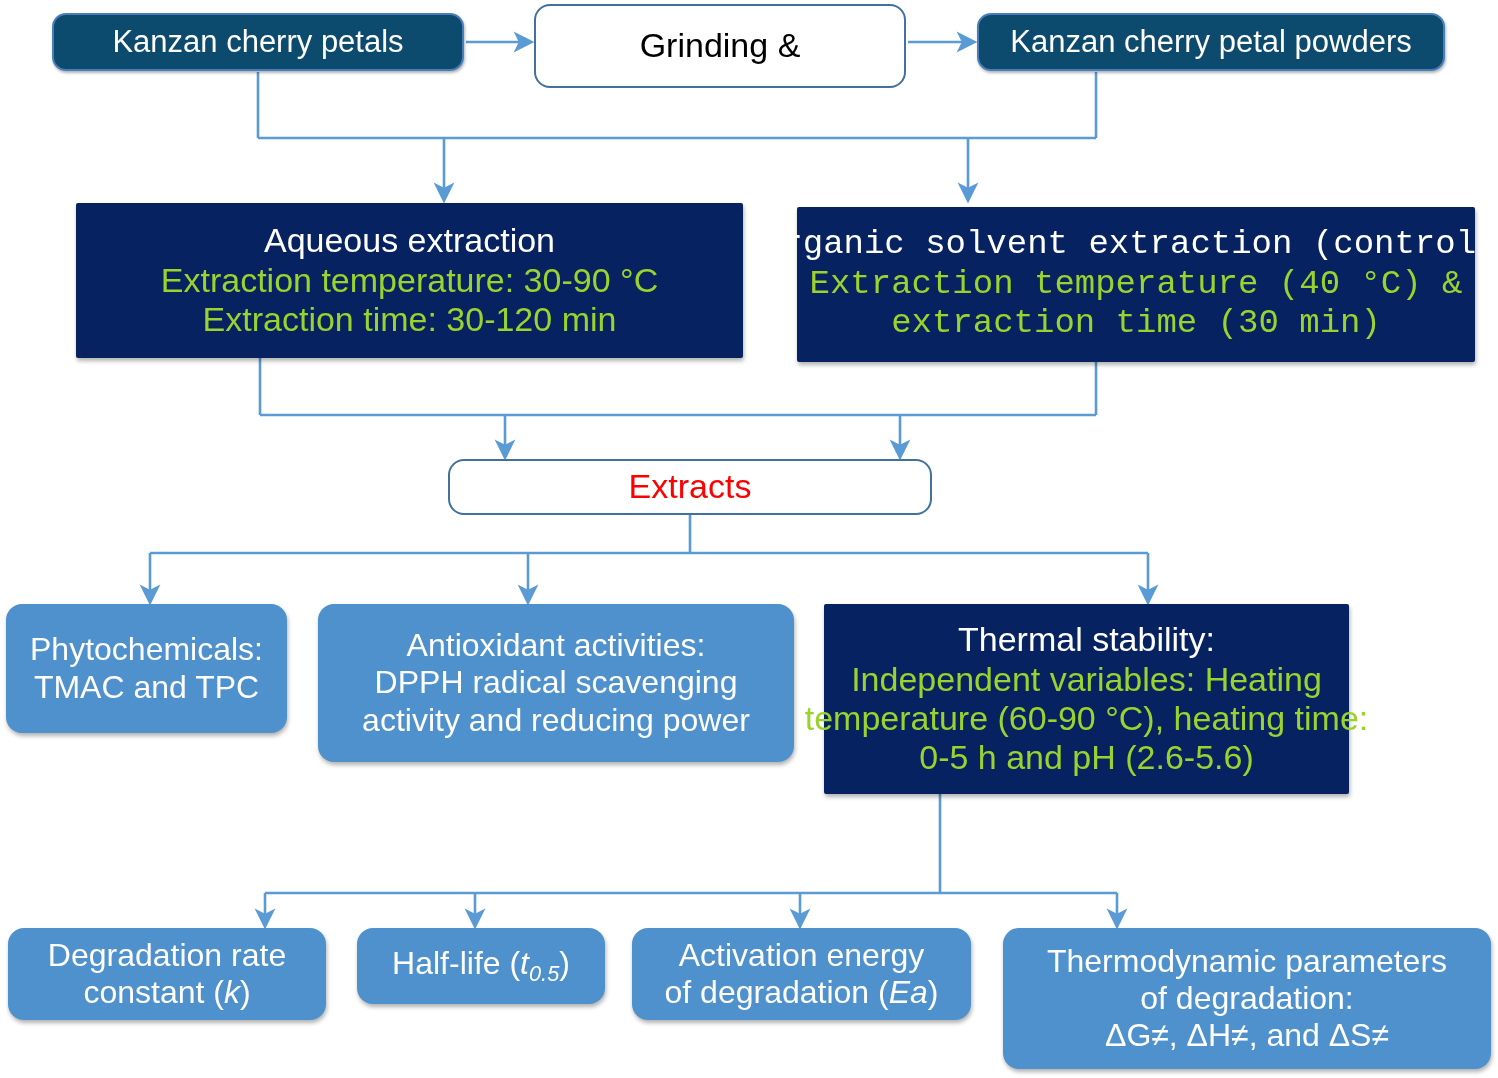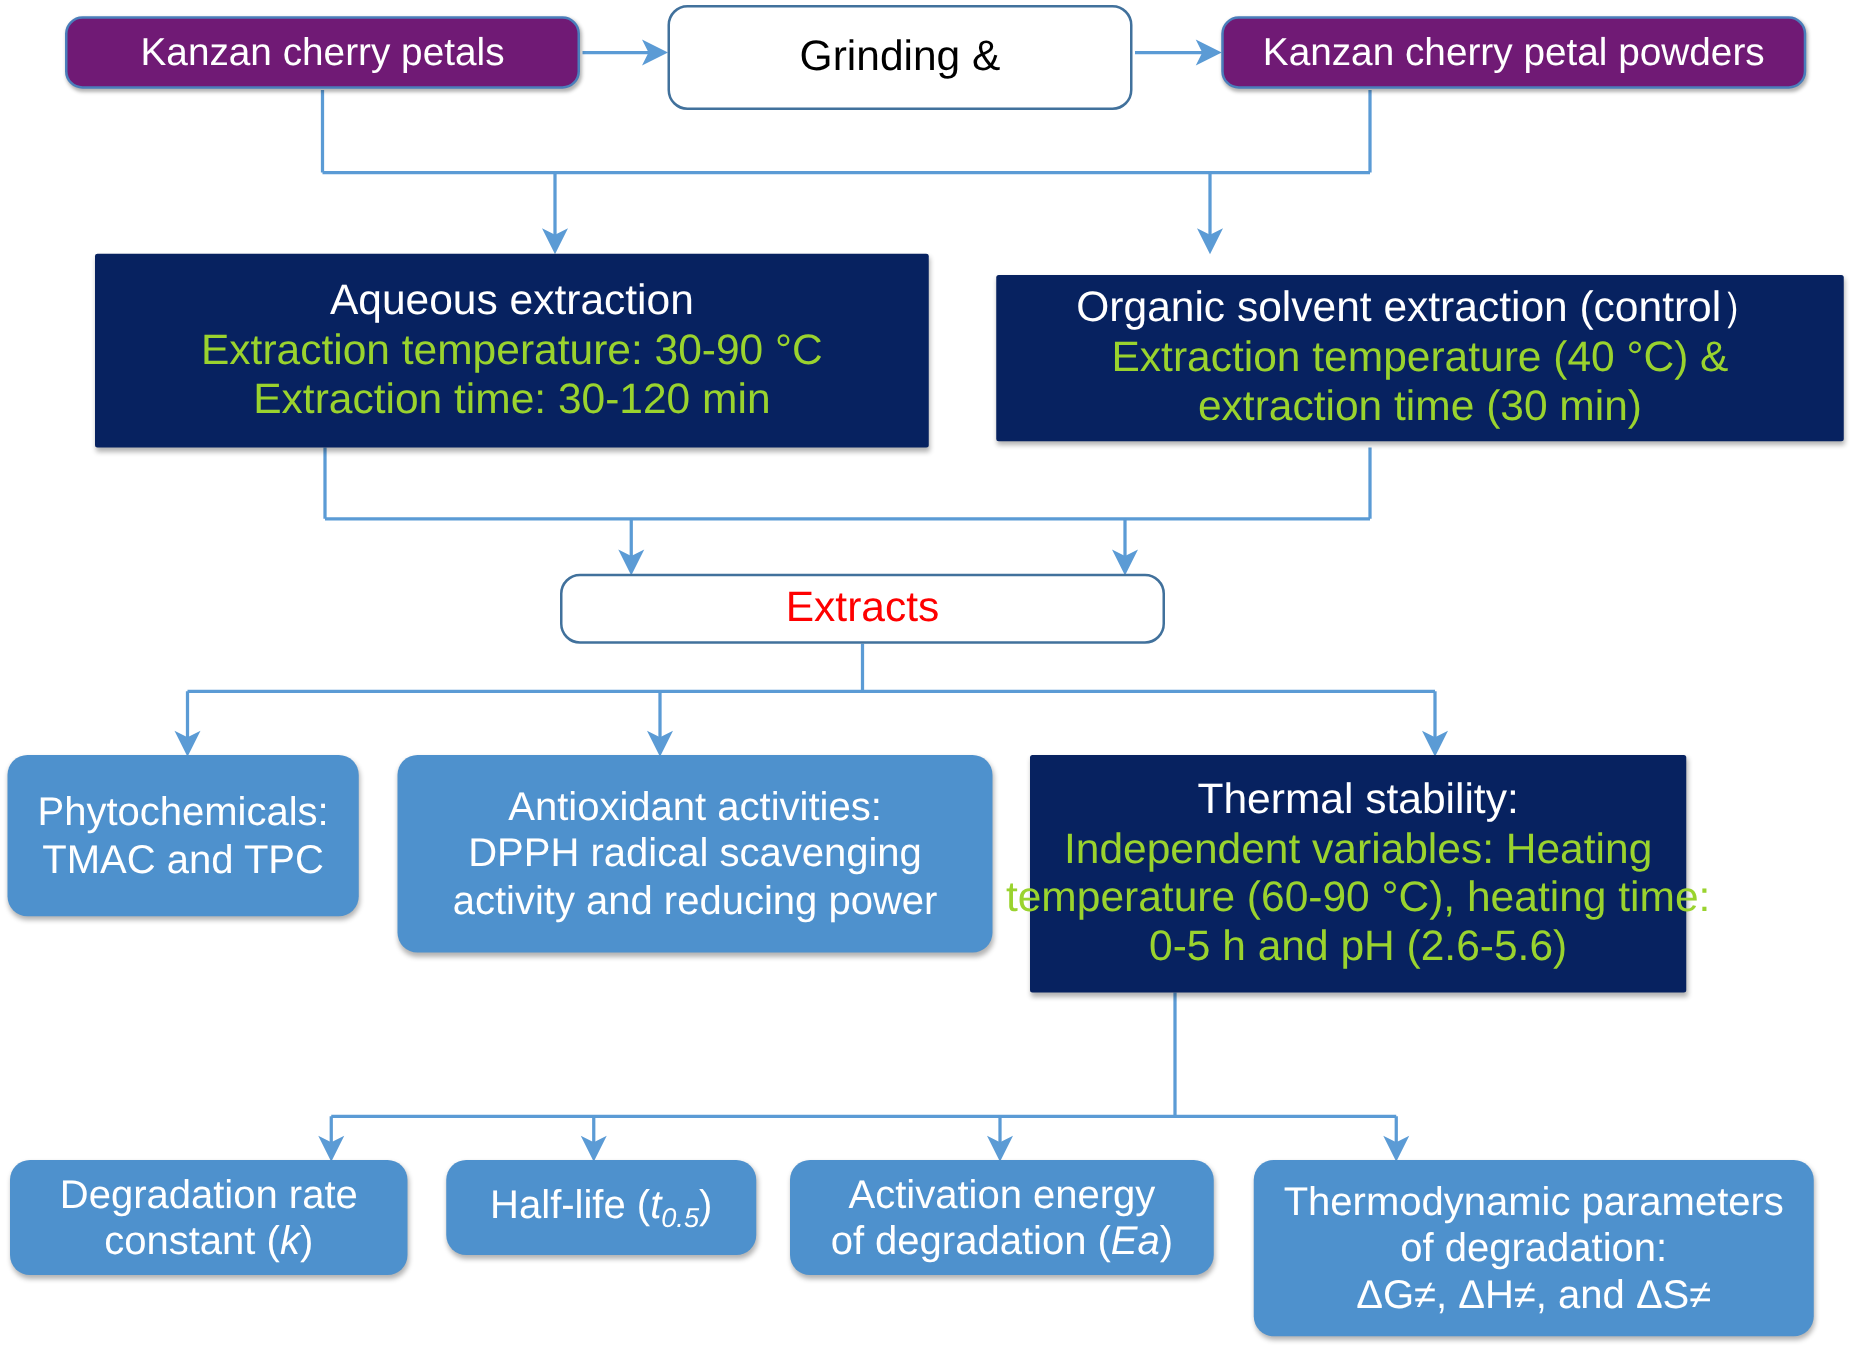--- a/index.html
+++ b/index.html
@@ -37,21 +37,21 @@
     flex-direction: column;
     align-items: center;
     justify-content: center;
     text-align: center;
     border-radius: 14px;
     line-height: 1.16;
   }
 
   
   .node.pink {
-    background: #701a75;
+    background: #0c4a6e;
     border: 2px solid #4a7ebb;
     color: #ffffff;
     font-size: 30px;
     box-shadow: 1px 2px 3px rgba(0,0,0,0.30);
   }
 
   
   .node.white {
     background: #ffffff;
     border: 2px solid #41719c;
@@ -89,32 +89,32 @@
 
   .it { font-style: italic; }
   sub { font-size: 0.68em; font-style: italic; }
 
   
   #n-petals      { left: 52px;   top: 13px;  width: 412px; height: 58px; }
   #n-grind       { left: 534px;  top: 4px;   width: 372px; height: 84px; }
   #n-powders     { left: 977px;  top: 13px;  width: 468px; height: 58px; }
 
   #n-aqueous     { left: 76px;   top: 203px; width: 667px; height: 155px; }
-  #n-organic     { left: 797px;  top: 220px; width: 678px; height: 133px; }
+  #n-organic     { left: 797px;  top: 207px; width: 678px; height: 155px; font-family: Liberation Mono, monospace; }
 
   #n-extracts    { left: 448px;  top: 459px; width: 484px; height: 56px; }
 
   #n-phyto       { left: 6px;    top: 604px; width: 281px; height: 129px; }
   #n-antiox      { left: 318px;  top: 604px; width: 476px; height: 158px; }
   #n-thermal     { left: 824px;  top: 604px; width: 525px; height: 190px; }
 
   #n-degrate     { left: 8px;    top: 928px; width: 318px; height: 92px; }
   #n-halflife    { left: 357px;  top: 928px; width: 248px; height: 76px; }
   #n-activation  { left: 632px;  top: 928px; width: 339px; height: 92px; }
-  #n-thermo      { left: 1003px; top: 928px; width: 448px; height: 141px; }
+  #n-thermo      { left: 1003px; top: 928px; width: 488px; height: 141px; }
 </style>
 </head>
 <body>
 
 <div id="canvas">
 
   <svg class="wires" viewBox="0 0 1498 1078" xmlns="http://www.w3.org/2000/svg">
     <defs>
       <marker id="ah" markerWidth="10" markerHeight="10" refX="5" refY="5" orient="auto" markerUnits="strokeWidth">
         <path d="M1,1 L9,5 L1,9 L3,5 z" fill="#5b9bd5"></path>

